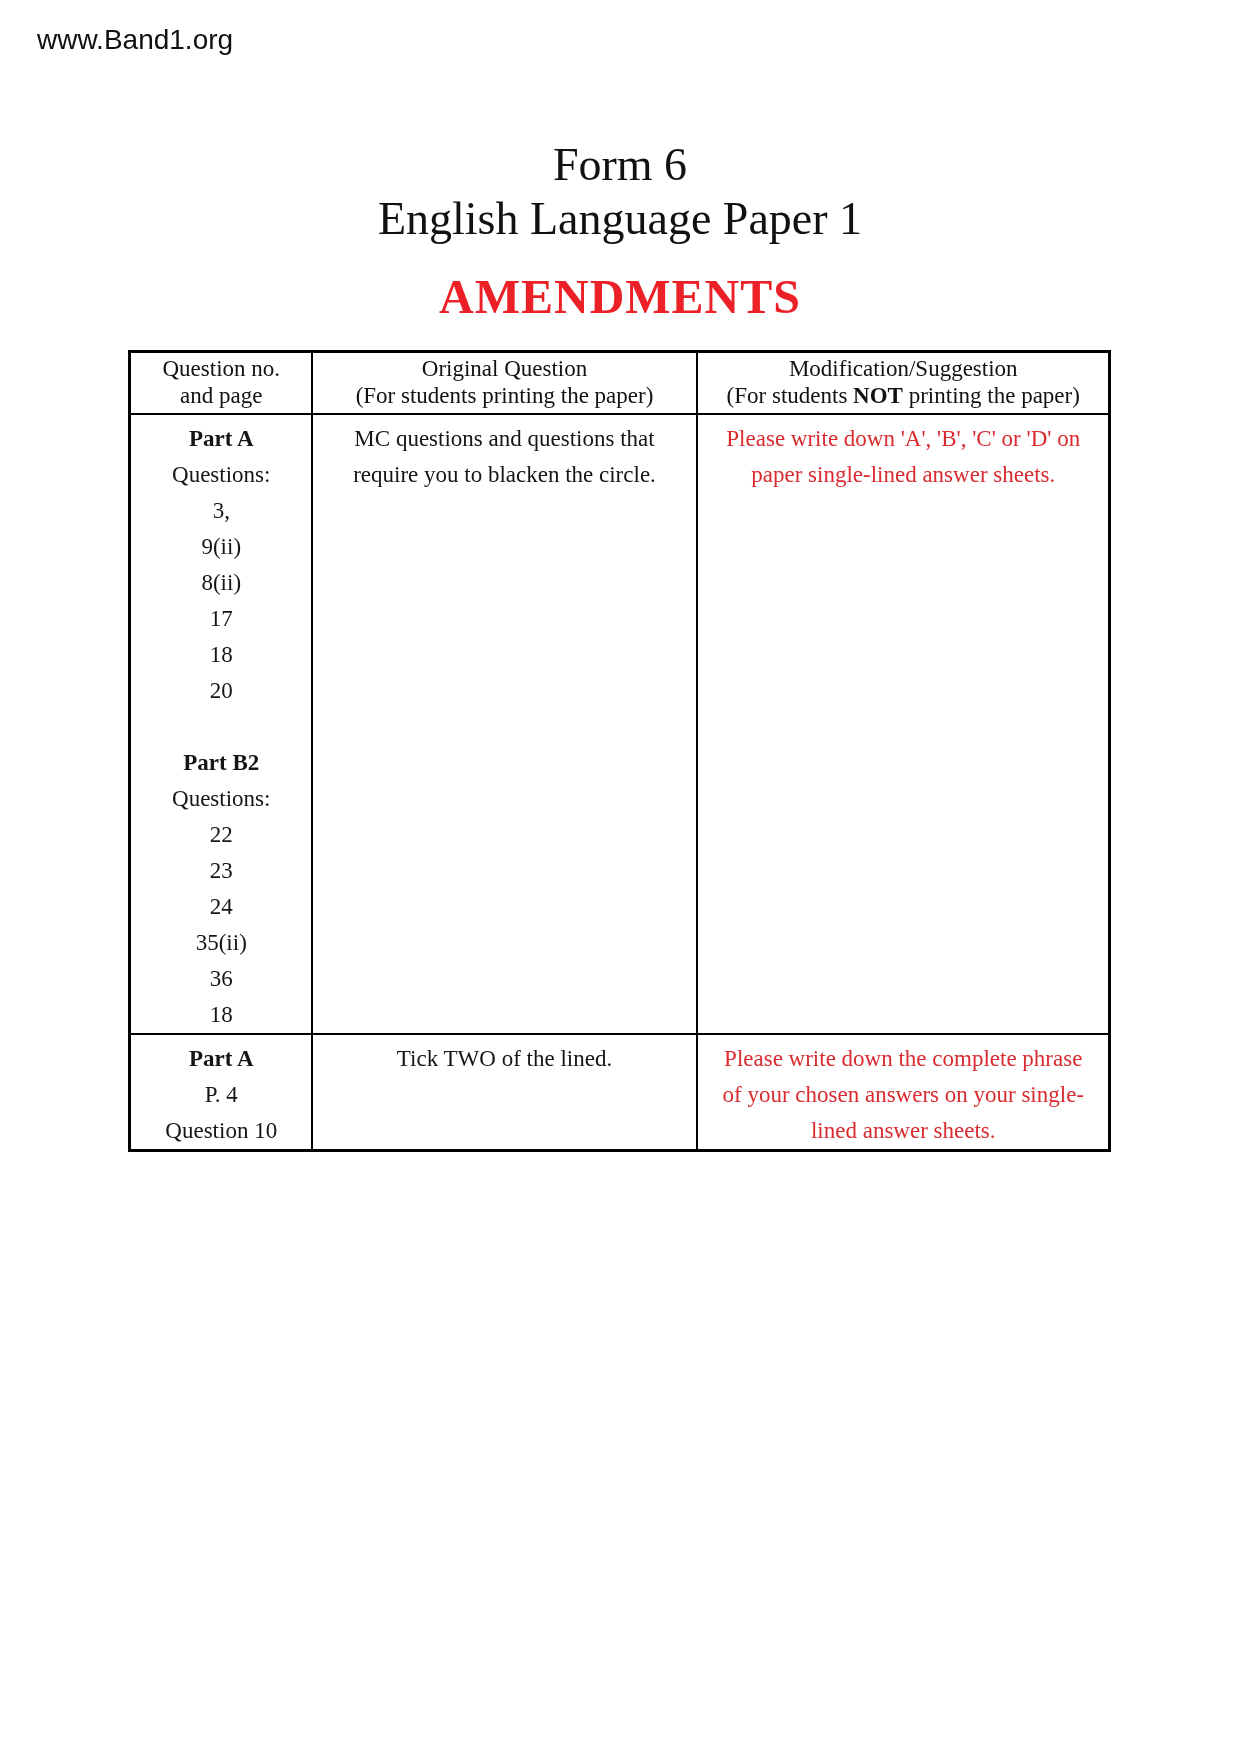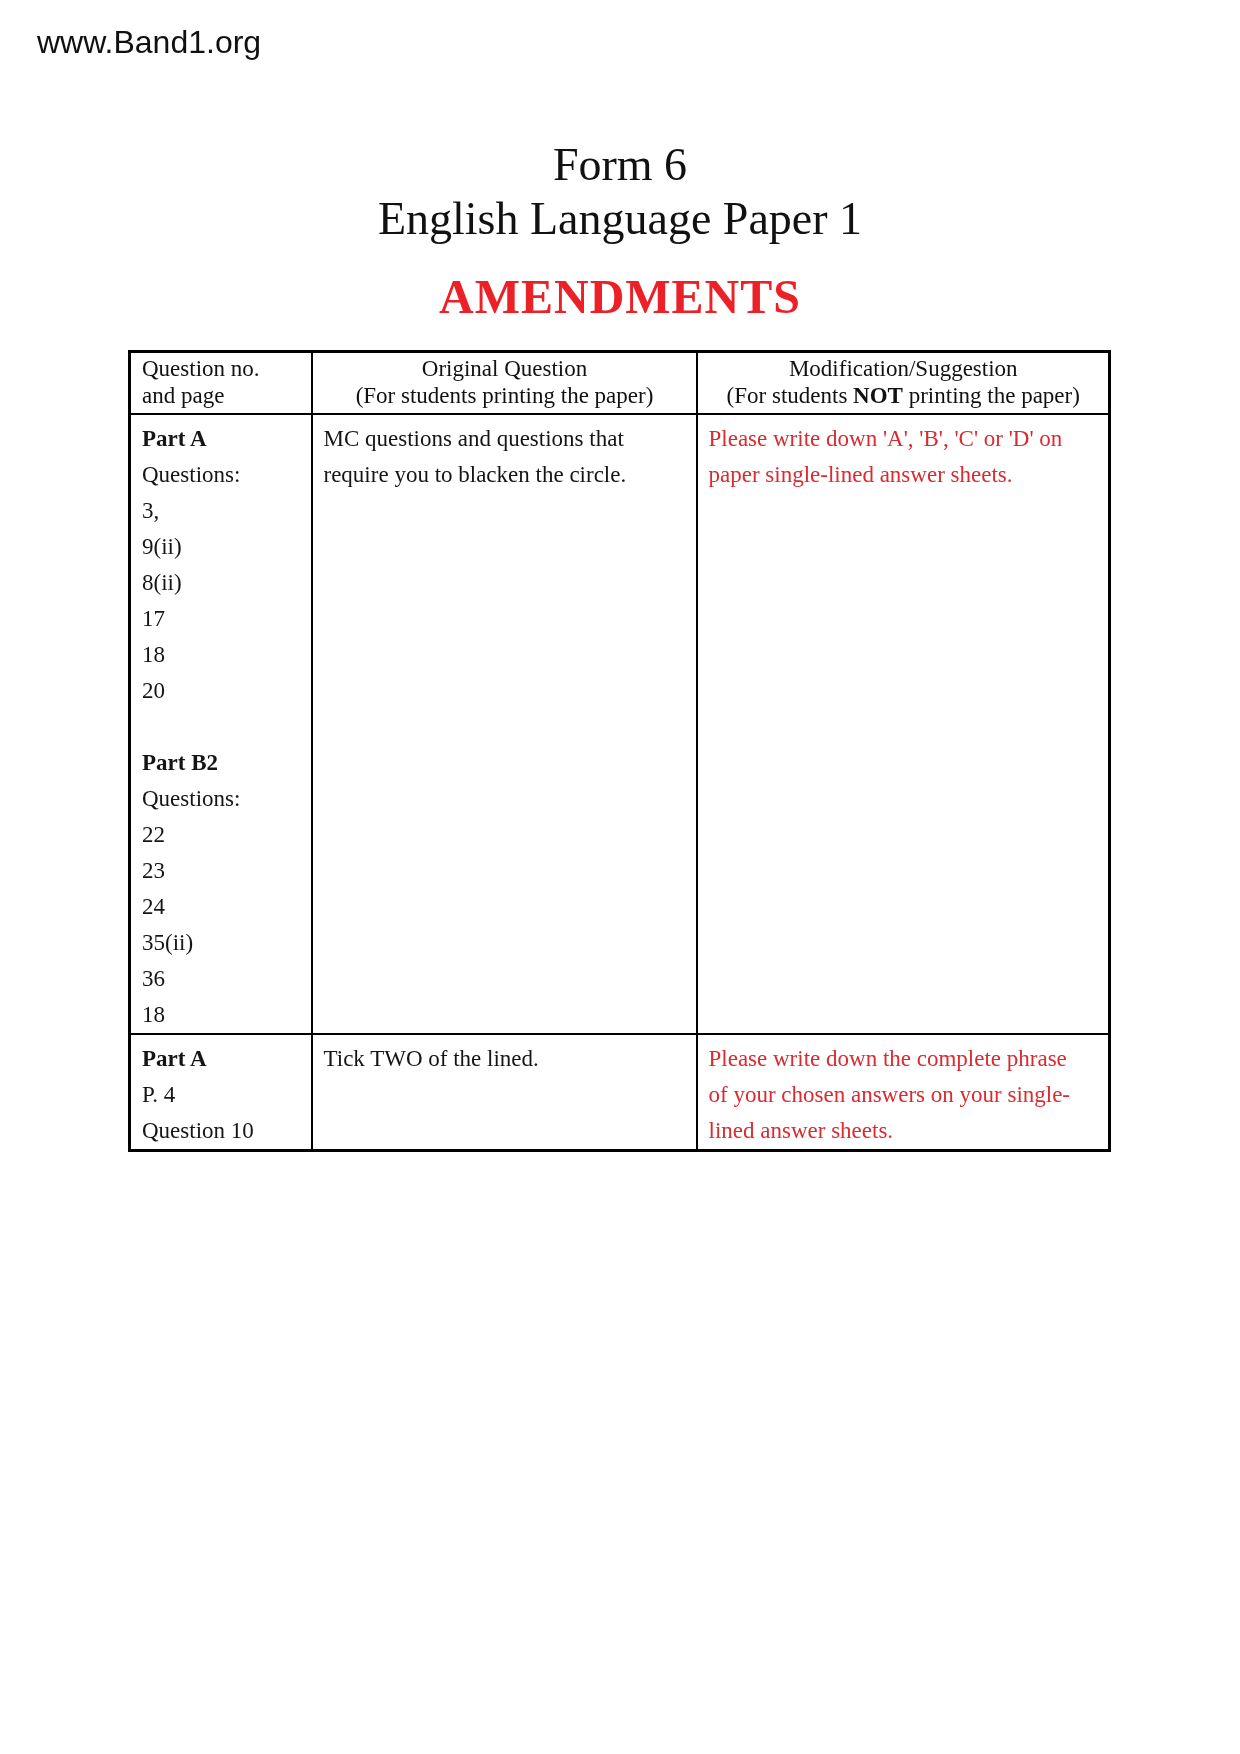--- a/index.html
+++ b/index.html
@@ -9,21 +9,21 @@
     font-family: "Liberation Serif", serif;
     color: var(--ink, #151515);
     position: relative;
     overflow: hidden;
   }
   .watermark {
     position: absolute;
     left: 37px;
     top: 24px;
     font-family: "Liberation Sans", sans-serif;
-    font-size: 32px;
+    font-size: 28px;
     color: #101010;
   }
   .titles { padding-top: 138px; text-align: center; }
   .title { font-size: 46px; line-height: 54px; color: #111; }
   .heading {
     margin-top: 26px;
     font-size: 48px;
     line-height: 50px;
     font-weight: bold;
     letter-spacing: 1px;
@@ -37,21 +37,21 @@
     border: 3px solid #000;
   }
   col.c1 { width: 182px; }
   col.c2 { width: 385px; }
   col.c3 { width: 413px; }
   th, td {
     border: 2px solid #000;
     vertical-align: top;
     font-size: 23px;
     font-weight: normal;
-    text-align: left;
+    text-align: center;
     padding: 2px 10px 4px 11px;
   }
   th { line-height: 27px; color: #111; }
   th.center, th.center div { text-align: center; }
   td { line-height: 28px; }
   .cell-line { min-height: 28px; white-space: nowrap; margin-top: 8px; }
   tr.row1 td { height: 490px; }
   tr.row2 td { height: 90px; }
   td.red .cell-line { color: var(--amendment-red, #d92b30); }
   .bold { font-weight: bold; }

